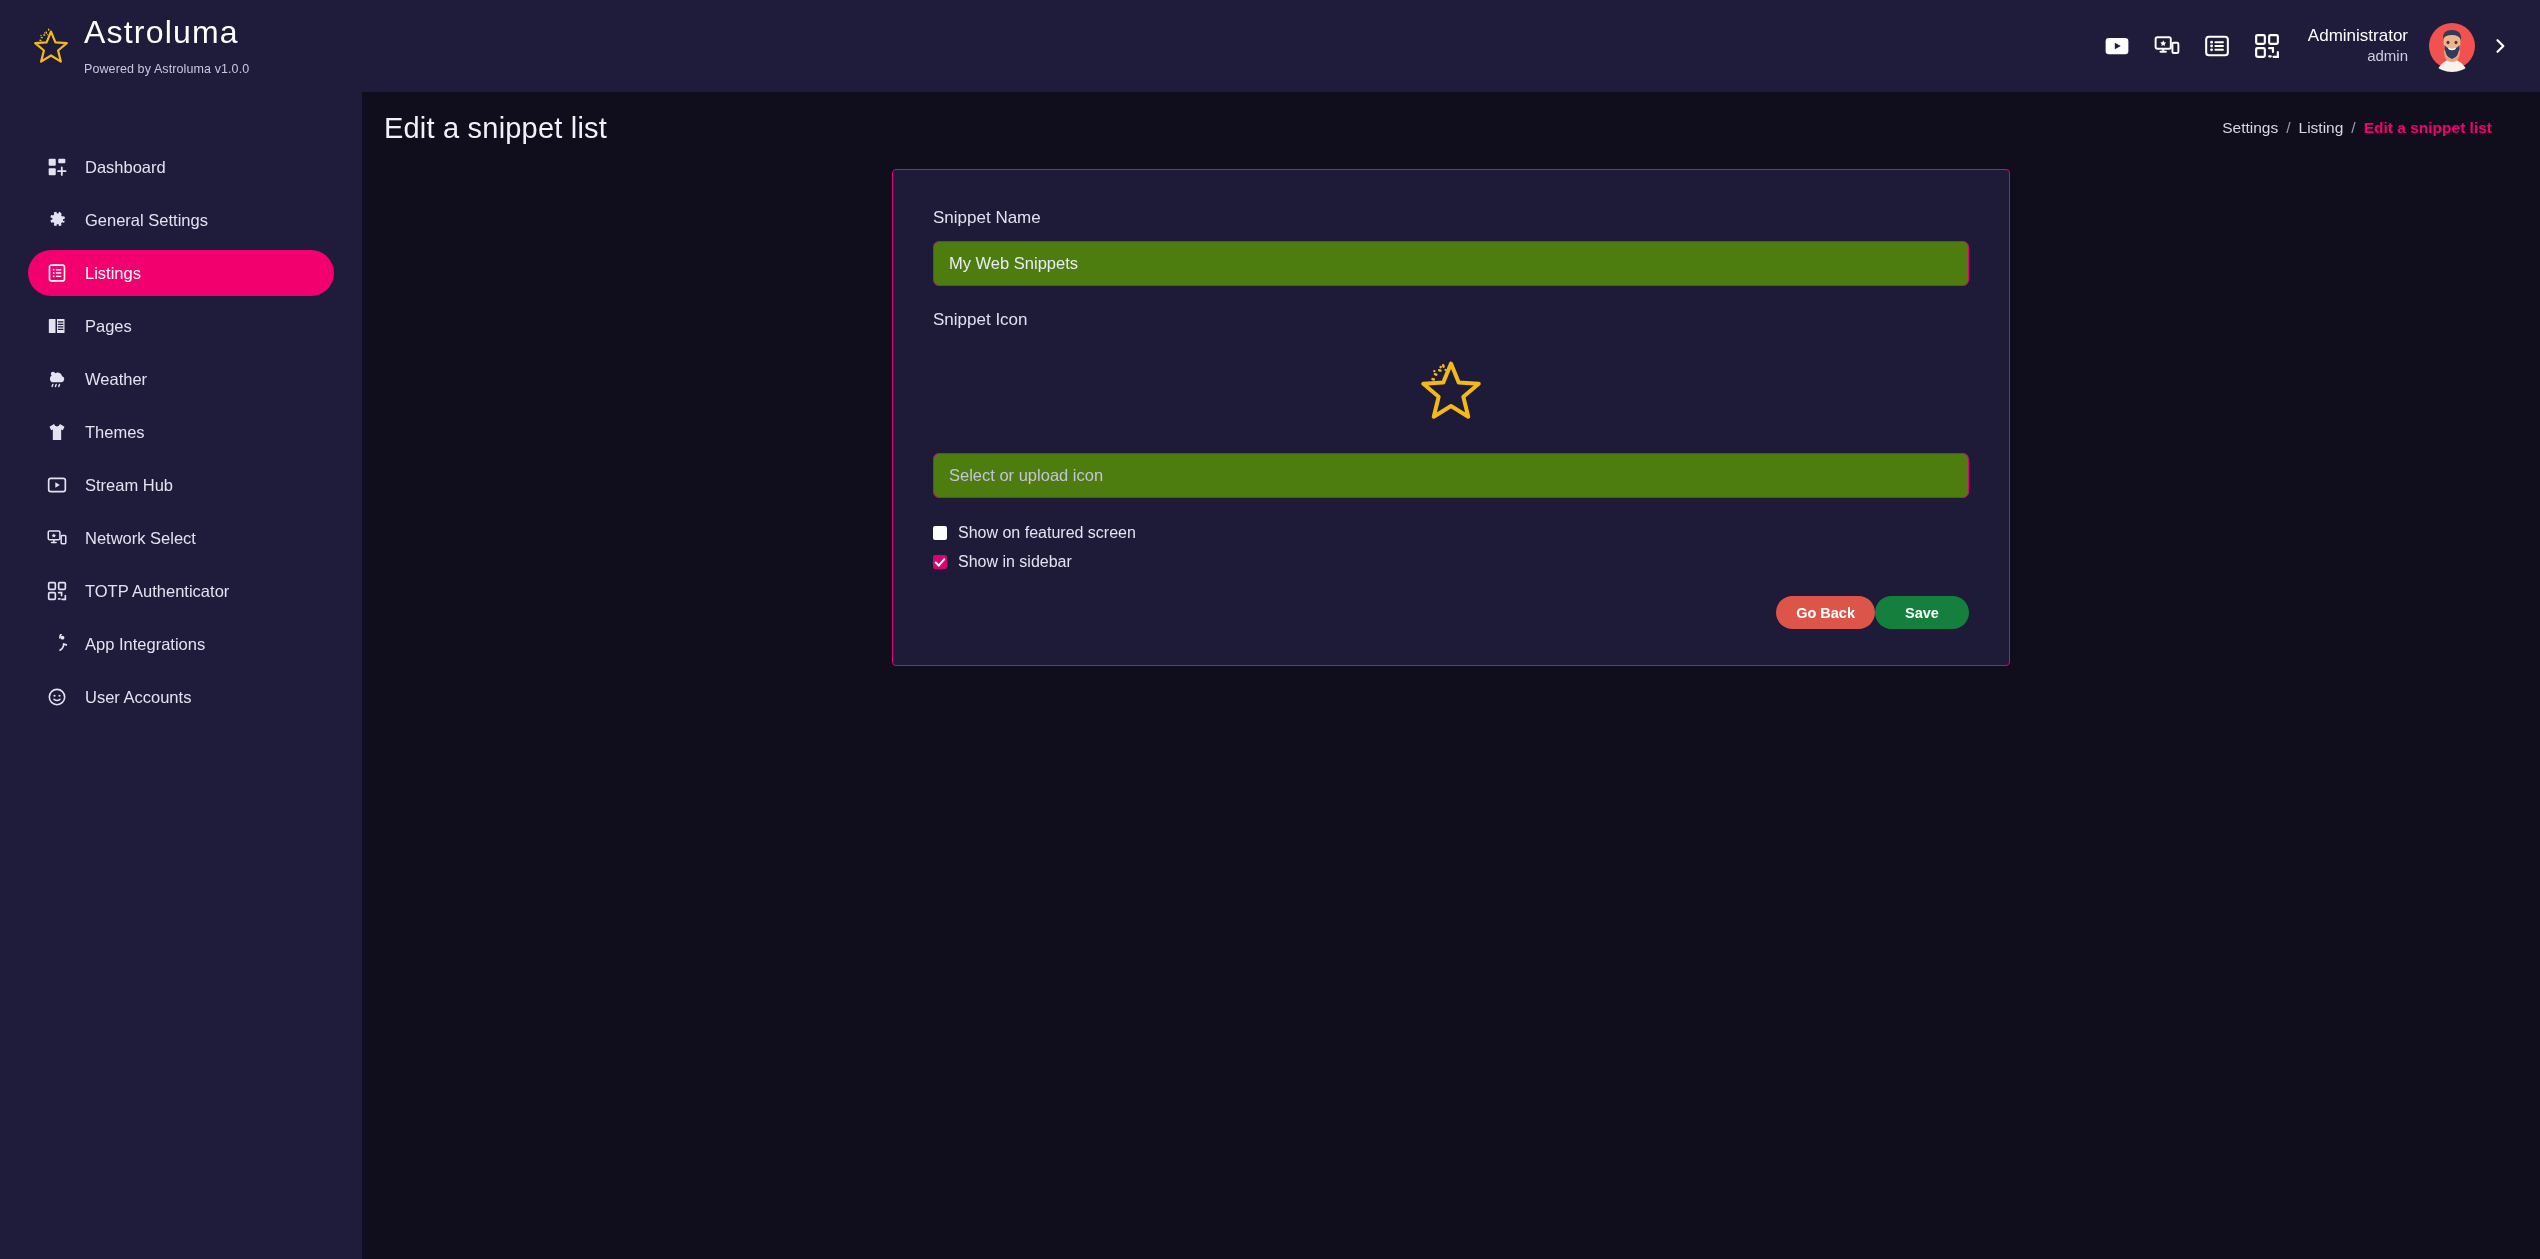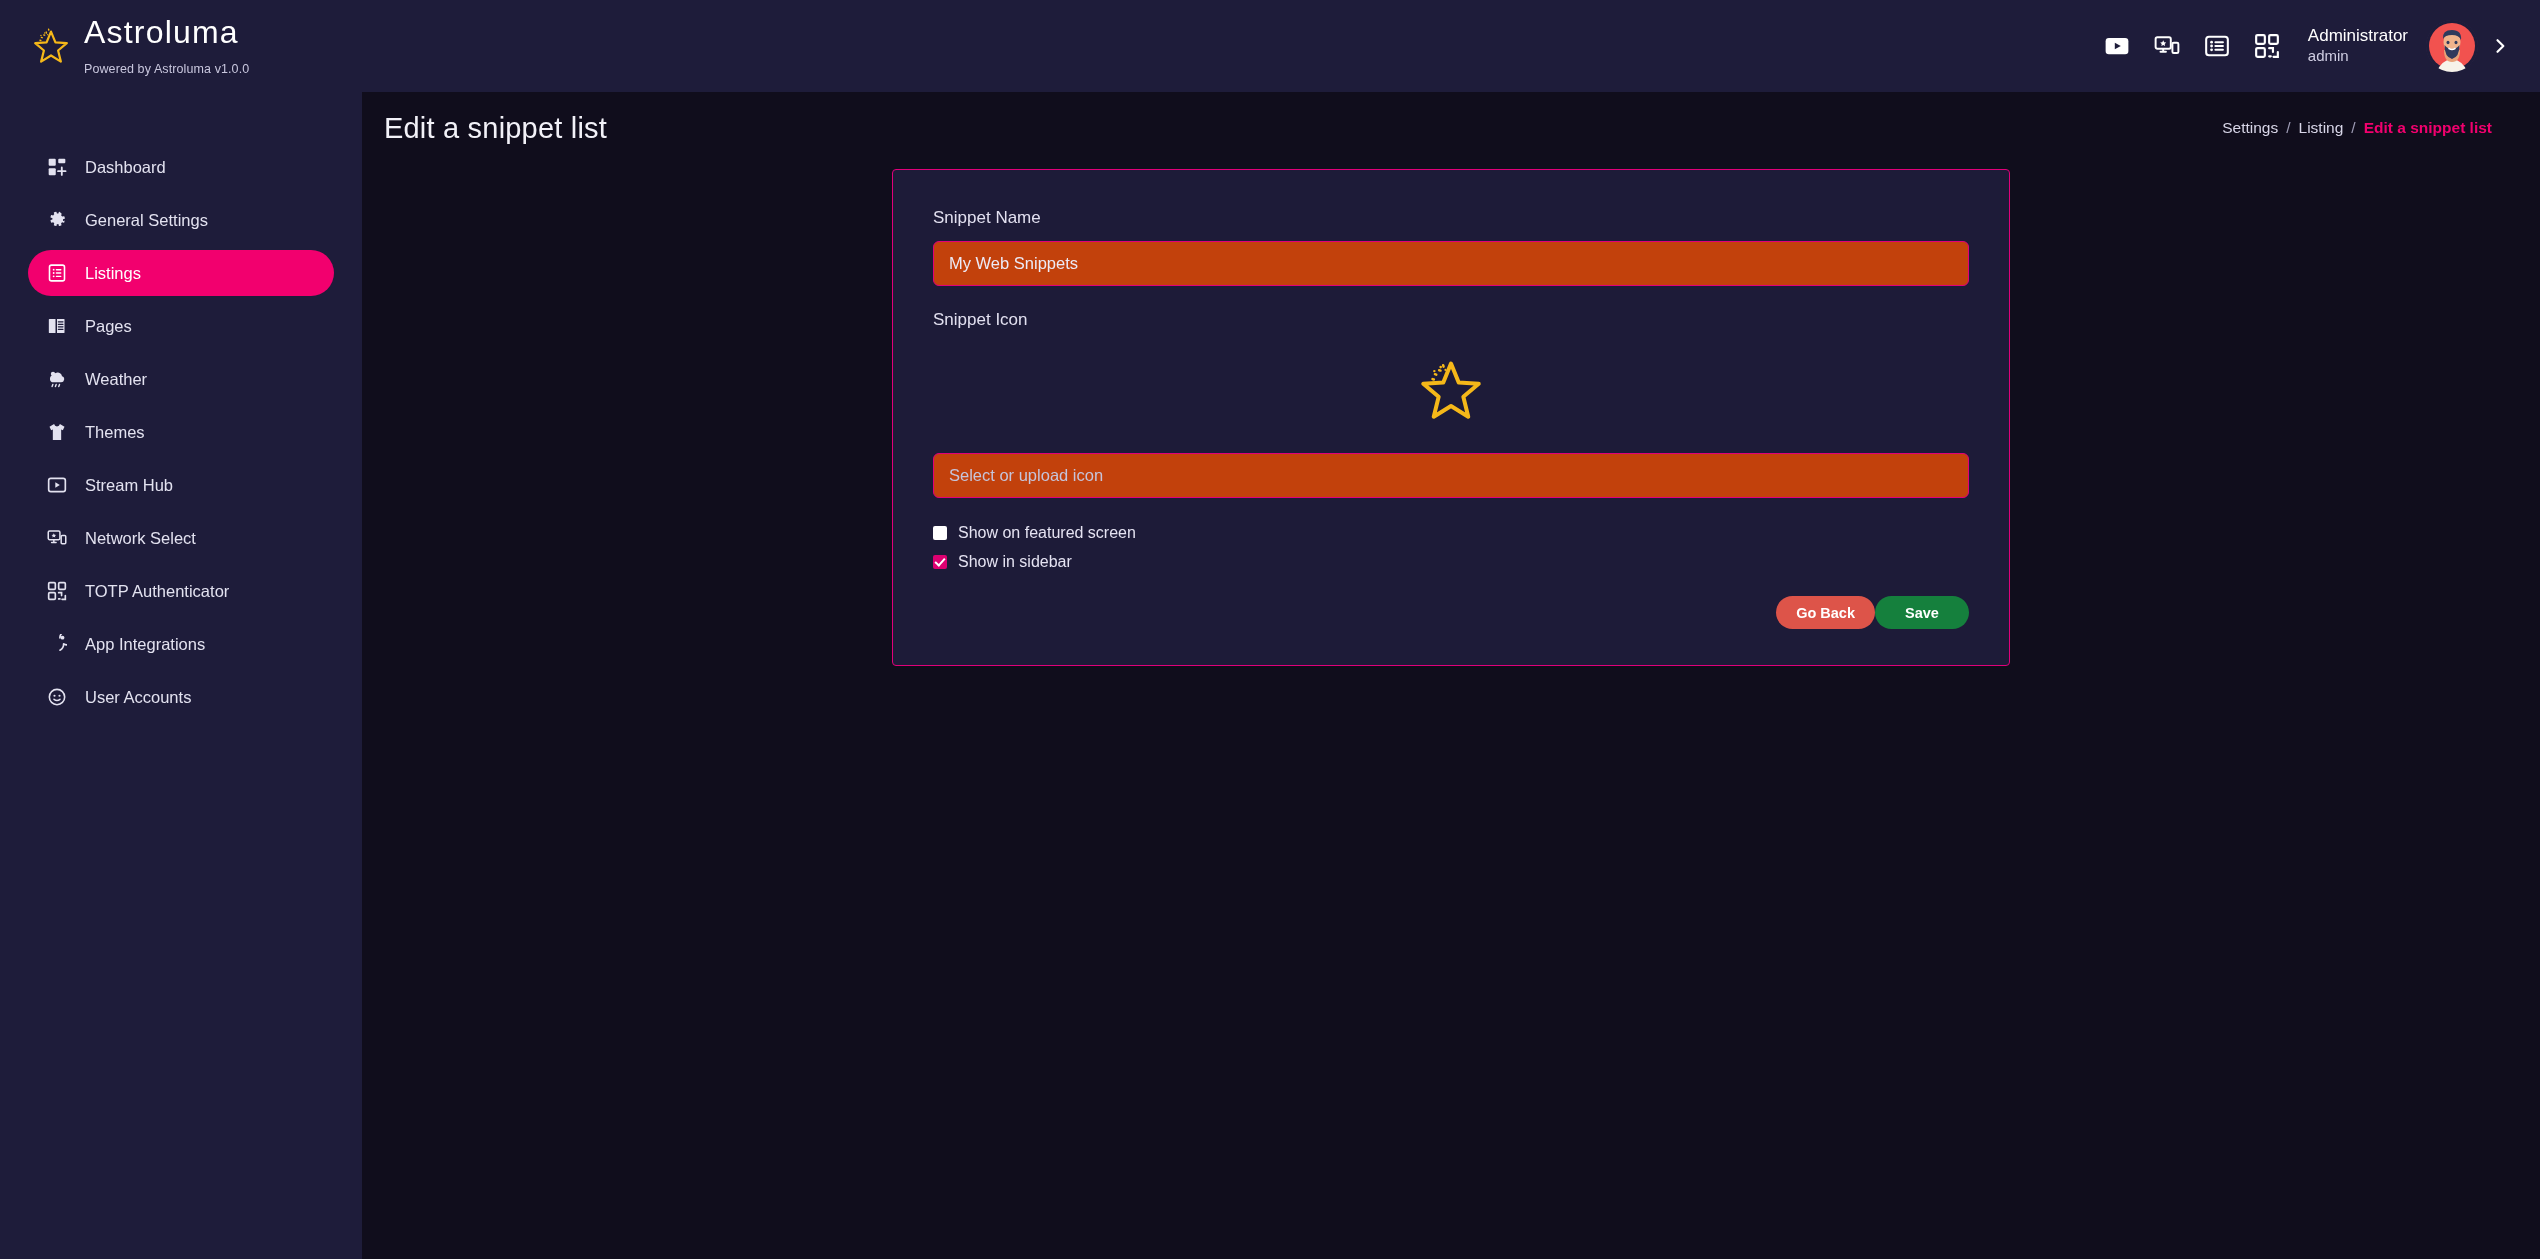--- a/index.html
+++ b/index.html
@@ -70,21 +70,21 @@
 
   .topbar {
     height: 92px;
     background: #1e1c3a;
     display: flex; align-items: center;
     justify-content: flex-end;
     padding-right: 18px;
   }
   .top-icons { display: flex; align-items: center; gap: 24px; margin-right: 28px; }
   .top-icon { width: 26px; height: 26px; cursor: pointer; display:block; }
-  .user-block { display: flex; flex-direction: column; align-items: flex-start; margin-right: 18px; cursor: pointer; }
+  .user-block { display: flex; flex-direction: column; align-items: flex-end; margin-right: 18px; cursor: pointer; }
   .user-name { color: #ffffff; font-size: 17px; line-height: 1.2; }
   .user-role { color: #cfcde2; font-size: 15px; line-height: 1.35; }
   .avatar {
     width: 52px; height: 52px; border-radius: 50%;
     overflow: hidden; flex: 0 0 52px; cursor: pointer;
     background: #2a2747;
   }
   .chev { width: 44px; display:flex; align-items:center; justify-content:center; cursor:pointer; }
 
   
@@ -104,21 +104,21 @@
   .card {
     width: 1118px;
     background: #1d1b38;
     border: 1px solid #e0007a;
     border-radius: 4px;
     padding: 38px 40px 36px 40px;
   }
   .field-label { color: #e2e0f0; font-size: 17px; margin-bottom: 13px; }
   .text-input {
     width: 100%; height: 45px;
-    background: #c2410c;
+    background: #4d7c0f;
     border: 1px solid #e0007a;
     border-radius: 6px;
     color: #eceaf7;
     font-size: 16.5px;
     font-family: "Liberation Sans", sans-serif;
     padding: 0 15px;
     outline: none;
   }
   .text-input::placeholder { color: #c6c4da; }
   .icon-preview {

